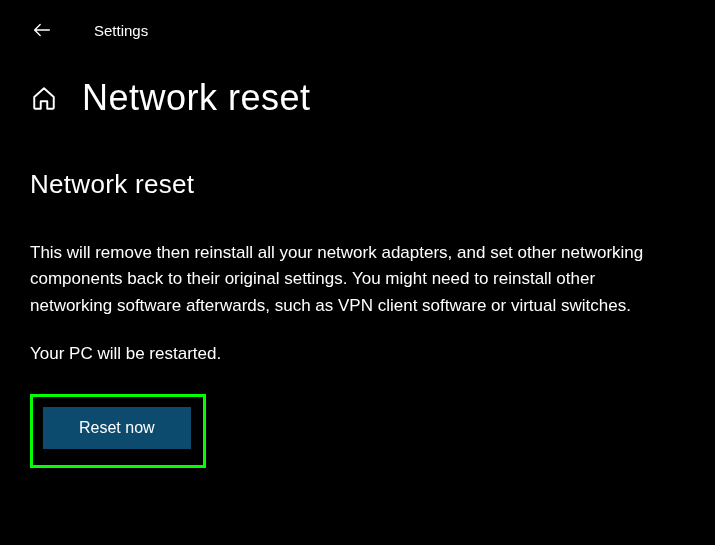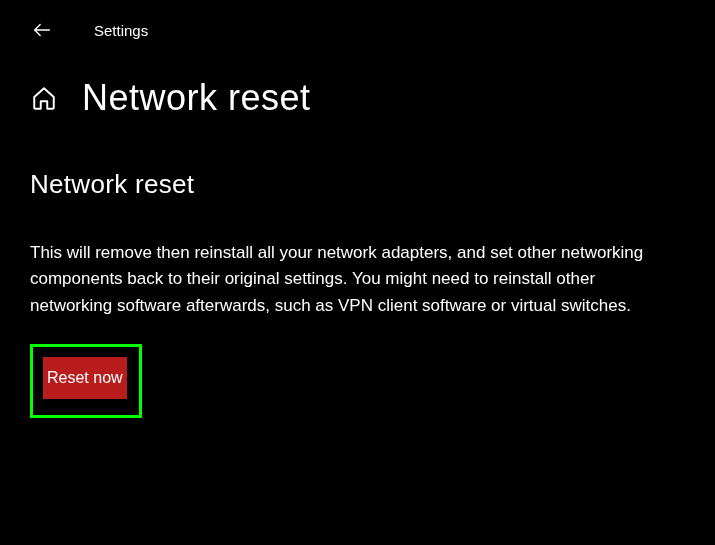--- a/index.html
+++ b/index.html
@@ -79,24 +79,24 @@
       font-size: 17px;
       margin-bottom: 30px;
       font-weight: 400;
     }
     .highlight-box {
       display: inline-block;
       border: 3px solid #00ff00;
       padding: 10px 12px 16px 10px;
     }
     .reset-button {
-      background-color: #b91c1c;
+      background-color: #0c4a6e;
       color: #ffffff;
       border: none;
-      padding: 12px 4px;
+      padding: 12px 36px;
       font-size: 16px;
       font-family: inherit;
       cursor: pointer;
       font-weight: 400;
     }
   </style>
 </head>
 <body>
 
 <div class="top-bar">
@@ -115,17 +115,18 @@
         <path d="M3 11l9-8 9 8v10a1 1 0 0 1-1 1h-5v-7h-6v7H4a1 1 0 0 1-1-1V11z" stroke-width="1.8" stroke-linejoin="round"></path>
       </svg>
     </div>
     <h1 class="page-title">Network reset</h1>
   </div>
 
   <h2 class="section-heading">Network reset</h2>
 
   <p class="description">This will remove then reinstall all your network adapters, and set other networking components back to their original settings. You might need to reinstall other networking software afterwards, such as VPN client software or virtual switches.</p>
 
+  <p class="restart-note">Your PC will be restarted.</p>
 
   <div class="highlight-box">
     <button class="reset-button">Reset now</button>
   </div>
 </div>
 
 </body></html>

